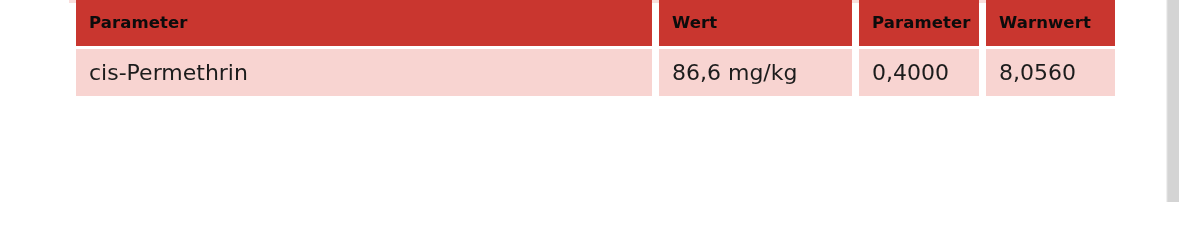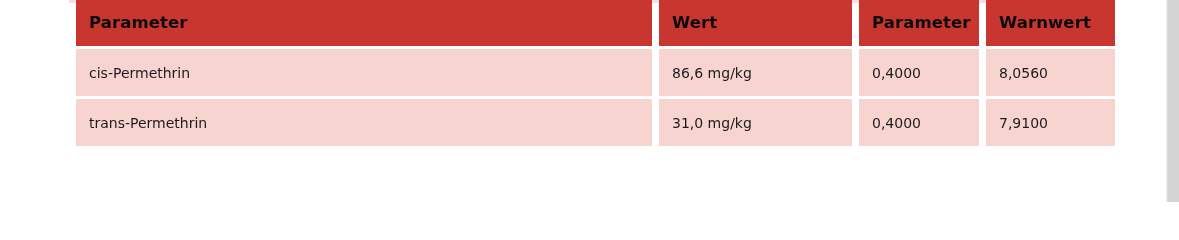--- a/index.html
+++ b/index.html
@@ -74,21 +74,21 @@
     color: #0c0c0c;
     font-weight: bold;
     font-size: 16.5px;
     letter-spacing: 0.1px;
   }
 
   .results-table tbody td {
     background: #f8d4d1;
     color: #1c1c1c;
     font-weight: normal;
-    font-size: 14px;
+    font-size: 22px;
   }
 
   
   .col-parameter { width: 576px; }
   .col-wert      { width: 193px; }
   .col-warnwert  { width: 120px; }
   .col-grenzwert { width: 129px; }
 
   
   .table-top-bleed {
@@ -122,26 +122,20 @@
         <th>Warnwert</th>
       </tr>
     </thead>
     <tbody>
       <tr>
         <td>cis-Permethrin</td>
         <td>86,6 mg/kg</td>
         <td>0,4000</td>
         <td>8,0560</td>
       </tr>
-      <tr>
-        <td>trans-Permethrin</td>
-        <td>31,0 mg/kg</td>
-        <td>0,4000</td>
-        <td>7,9100</td>
-      </tr>
     </tbody>
   </table>
 
 </div>
 
 <div class="scrollbar-track">
   <div class="scrollbar-thumb"></div>
 </div>
 
 </body></html>

